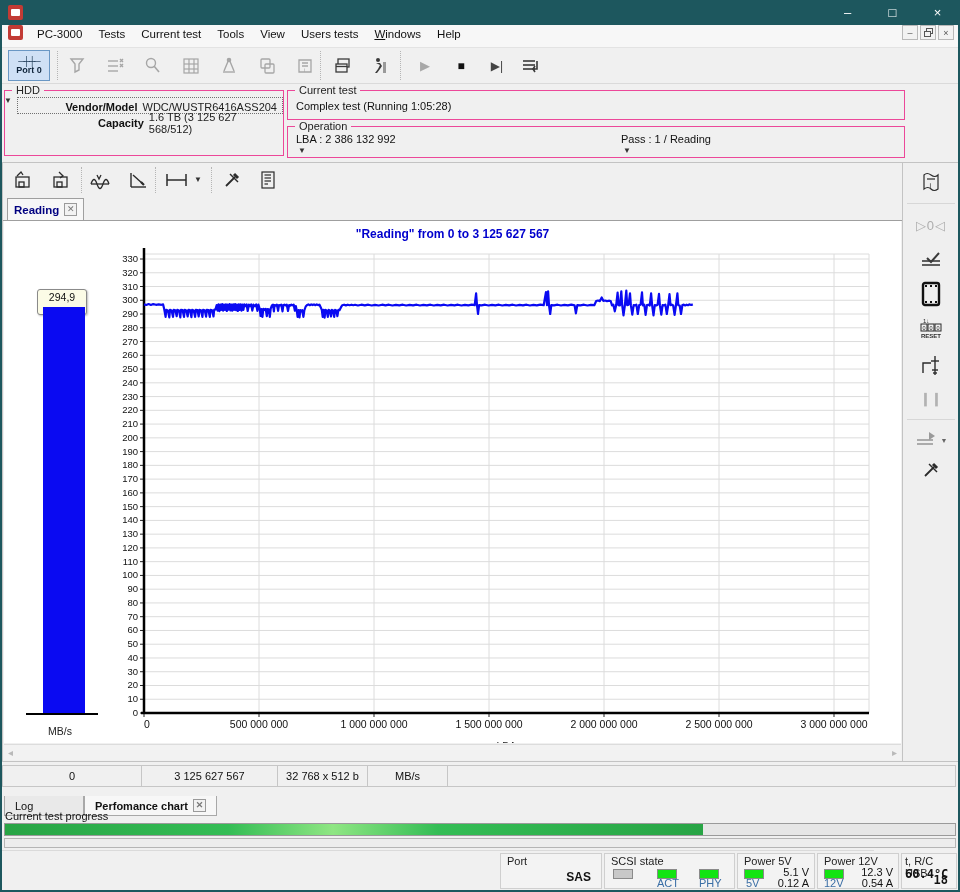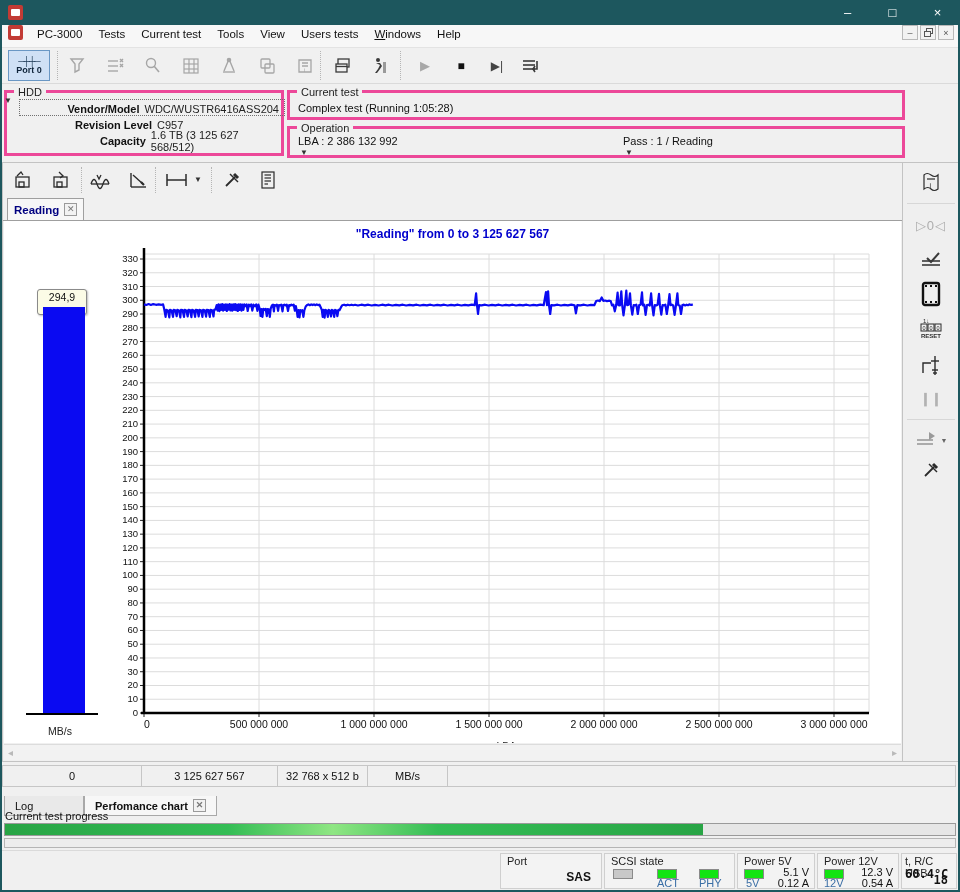--- a/index.html
+++ b/index.html
@@ -31,21 +31,21 @@
     display:flex; align-items:center; justify-content:center; }
   
   #toolbar { position:absolute; left:2px; top:48px; width:956px; height:36px; background:#f0f0f0; border-bottom:1px solid #dadada; }
   #port-btn { position:absolute; left:6px; top:2px; width:42px; height:31px; background:#cfe0f5; border:1px solid #6a97c4;
     display:flex; flex-direction:column; align-items:center; justify-content:center; }
   #port-btn .glyph { font-size:9px; line-height:8px; color:#15314d; letter-spacing:-1px; }
   #port-btn .lbl { font-size:9px; font-weight:bold; color:#10243a; }
   .tb-sep { position:absolute; top:3px; width:1px; height:29px; border-left:1px dotted #b5b5b5; }
   .tb-ico { position:absolute; top:5px; width:26px; height:25px; display:flex; align-items:center; justify-content:center; }
   
-  .groupbox { position:absolute; border:3px solid #ec4899; }
+  .groupbox { position:absolute; border:1px solid #ec4899; }
   .gb-title { position:absolute; top:-7px; left:7px; background:#f0f0f0; padding:0 4px; font-size:11px; color:#222; }
   #hdd-rows { position:absolute; left:10px; top:8px; width:262px; }
   .hdd-row { display:flex; height:16px; align-items:center; }
   .hdd-row .l { width:140px; text-align:right; font-weight:bold; padding-right:5px; }
   .hdd-row .v { color:#222; }
   #hdd-focus { position:absolute; left:12px; top:6px; width:266px; height:17px; border:1px dotted #707070; }
   .mini-caret { font-size:8px; color:#333; }
   
   #main-area { position:absolute; left:2px; top:162px; width:956px; height:600px; background:#f0f0f0; border:1px solid #c3c3c3; }
   #chart-panel { position:absolute; left:0; top:0; width:899px; height:598px; }
@@ -242,24 +242,20 @@
     </div>
   </div>
 
   <div class="groupbox" style="left:4px;top:90px;width:280px;height:66px">
     <div class="gb-title">HDD</div>
     <div id="hdd-focus"></div>
     <div id="hdd-rows">
         <div class="hdd-row">
           <div class="l">Vendor/Model</div>
           <div class="v">WDC/WUSTR6416ASS204</div>
-        </div>
-        <div class="hdd-row">
-          <div class="l">Revision Level</div>
-          <div class="v">C957</div>
         </div>
         <div class="hdd-row">
           <div class="l">Capacity</div>
           <div class="v">1.6 TB (3 125 627 568/512)</div>
         </div>
       </div>
   </div>
   <div class="abs mini-caret" style="left:4px;top:96px">▼</div>
 
   <div class="groupbox" style="left:287px;top:90px;width:618px;height:30px">

